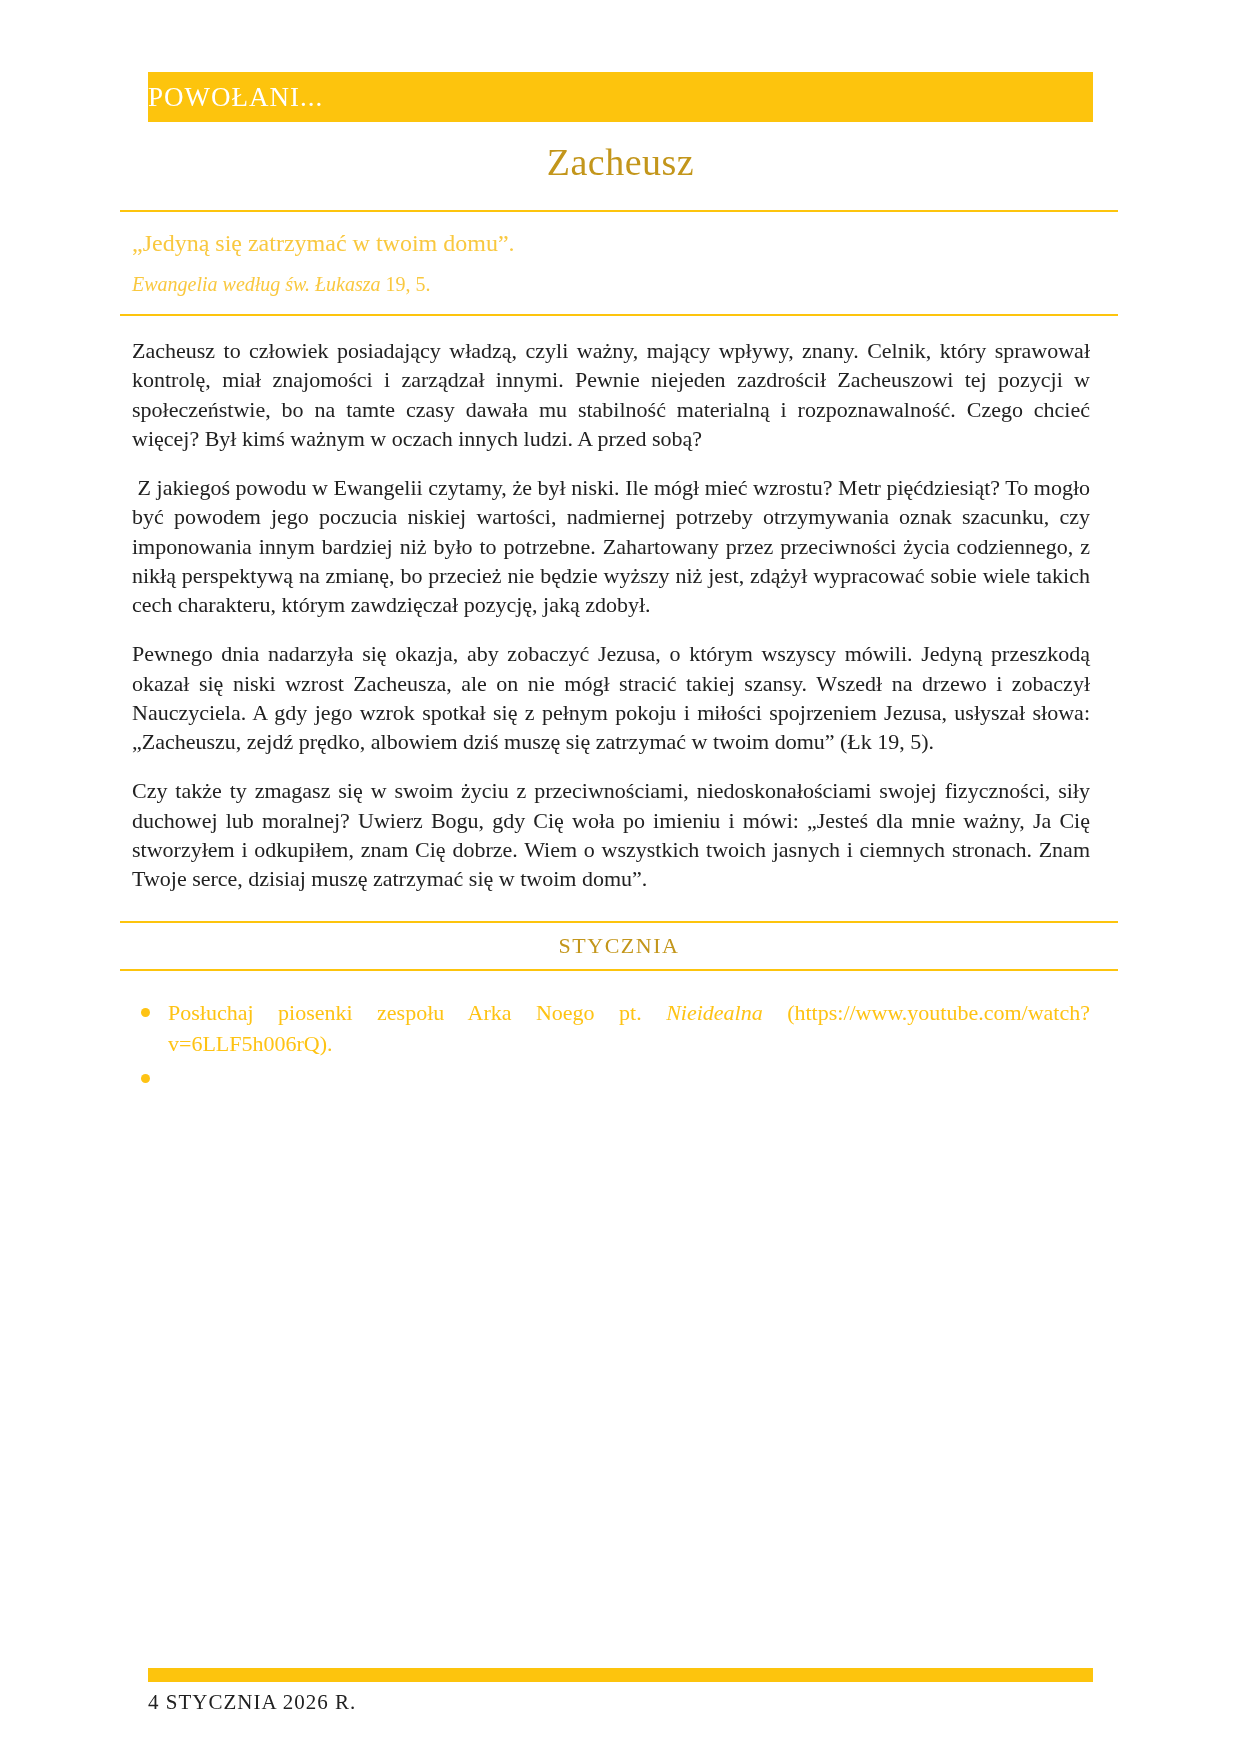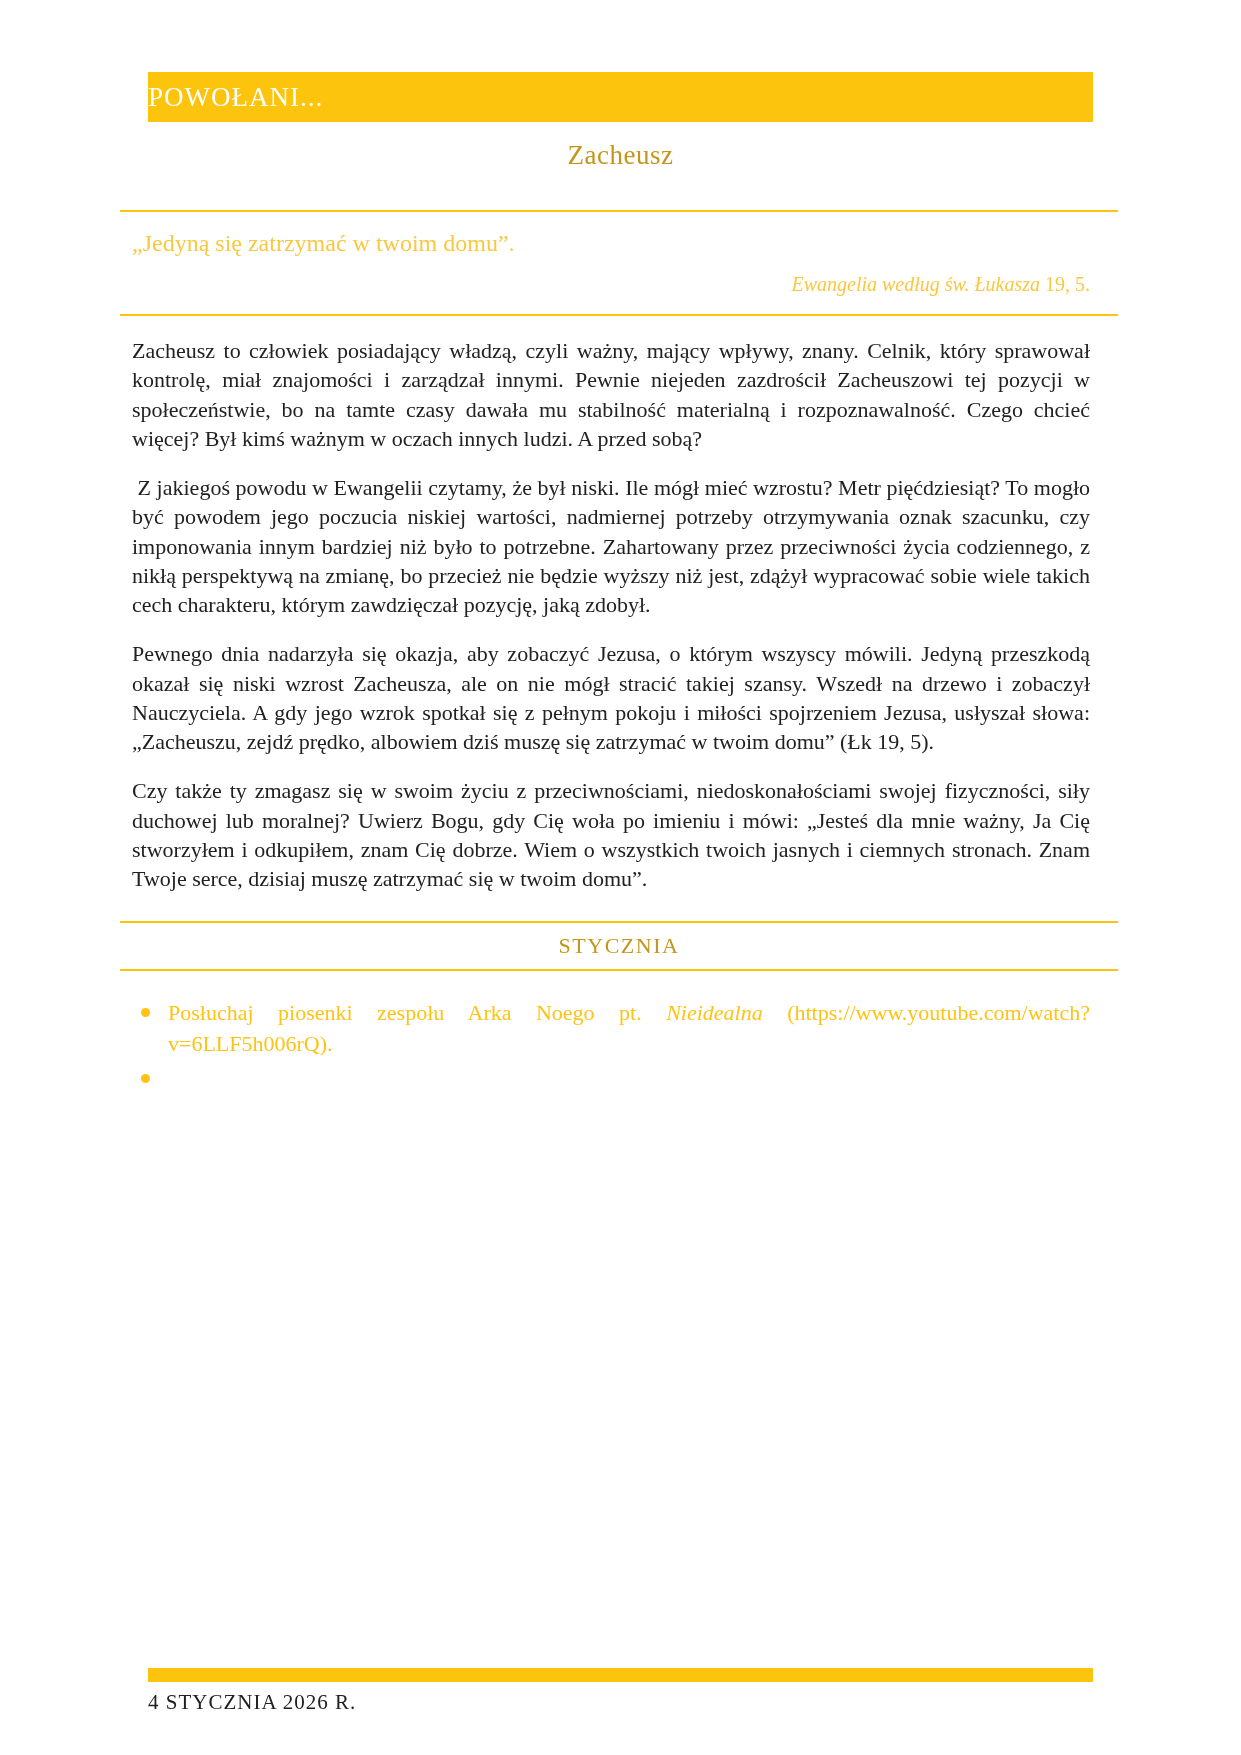--- a/index.html
+++ b/index.html
@@ -22,37 +22,37 @@
   .banner{
     position:absolute;top:72px;left:148px;width:945px;height:50px;
     background:var(--banner-yellow);
   }
   .banner-title{
     color:#FFFFFF;font-size:27px;line-height:50px;letter-spacing:1px;
   }
   .page-title{
     position:absolute;top:140px;left:0;width:100%;
     margin:0;text-align:center;
-    font-size:27px;font-weight:normal;letter-spacing:0.5px;
+    font-size:38px;font-weight:normal;letter-spacing:0.5px;
     color:var(--gold-dark);
   }
   .content{
     position:absolute;top:210px;left:120px;width:998px;
   }
   .rule{
     border:none;border-top:2px solid var(--banner-yellow);
     margin:0;height:0;
   }
   .quote{
     margin:18px 28px 0 12px;
     font-size:24px;color:var(--quote-yellow);
   }
   .attribution{
     margin:16px 28px 18px 12px;
-    text-align:right;font-size:20px;color:var(--quote-yellow);
+    font-size:20px;color:var(--quote-yellow);
   }
   .attribution em{font-style:italic;}
   .bodytext p{
     margin:20px 28px 0 12px;
     font-size:22px;line-height:1.33;text-align:justify;
   }
   .bodytext p:last-child{margin-bottom:28px;}
   .task-section{margin-top:28px;}
   .task-heading{
     margin:10px 0;text-align:center;

